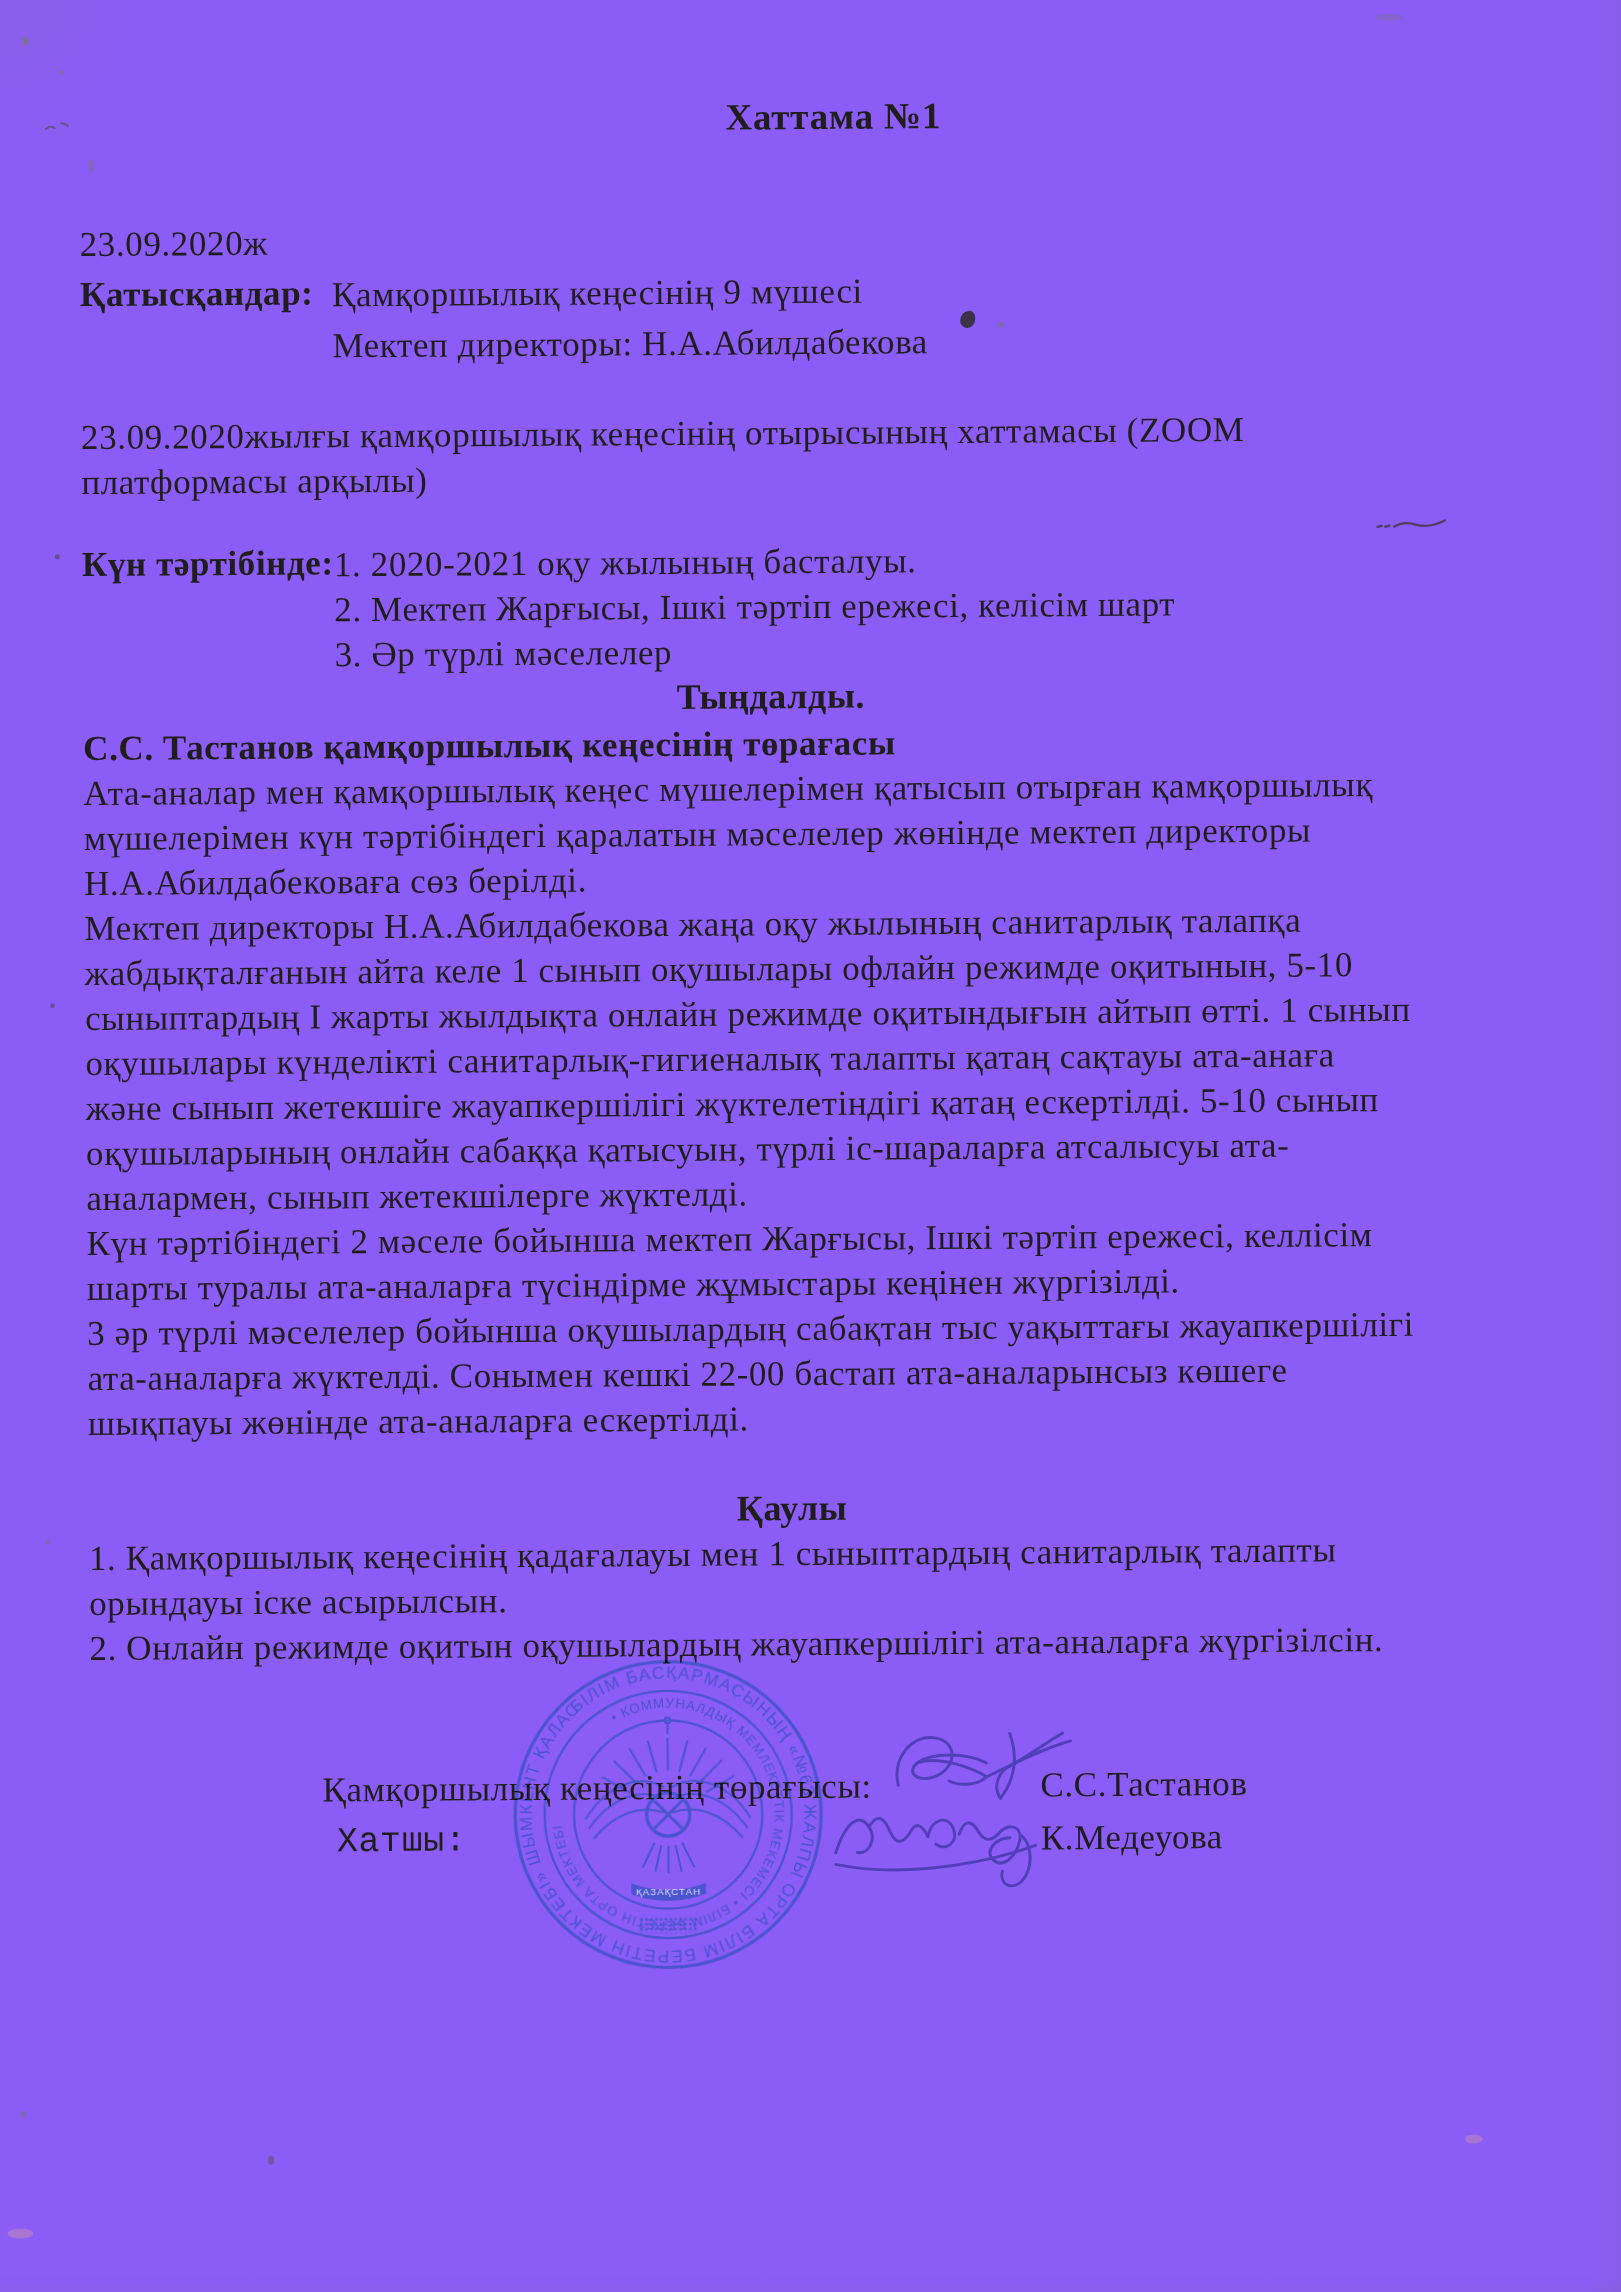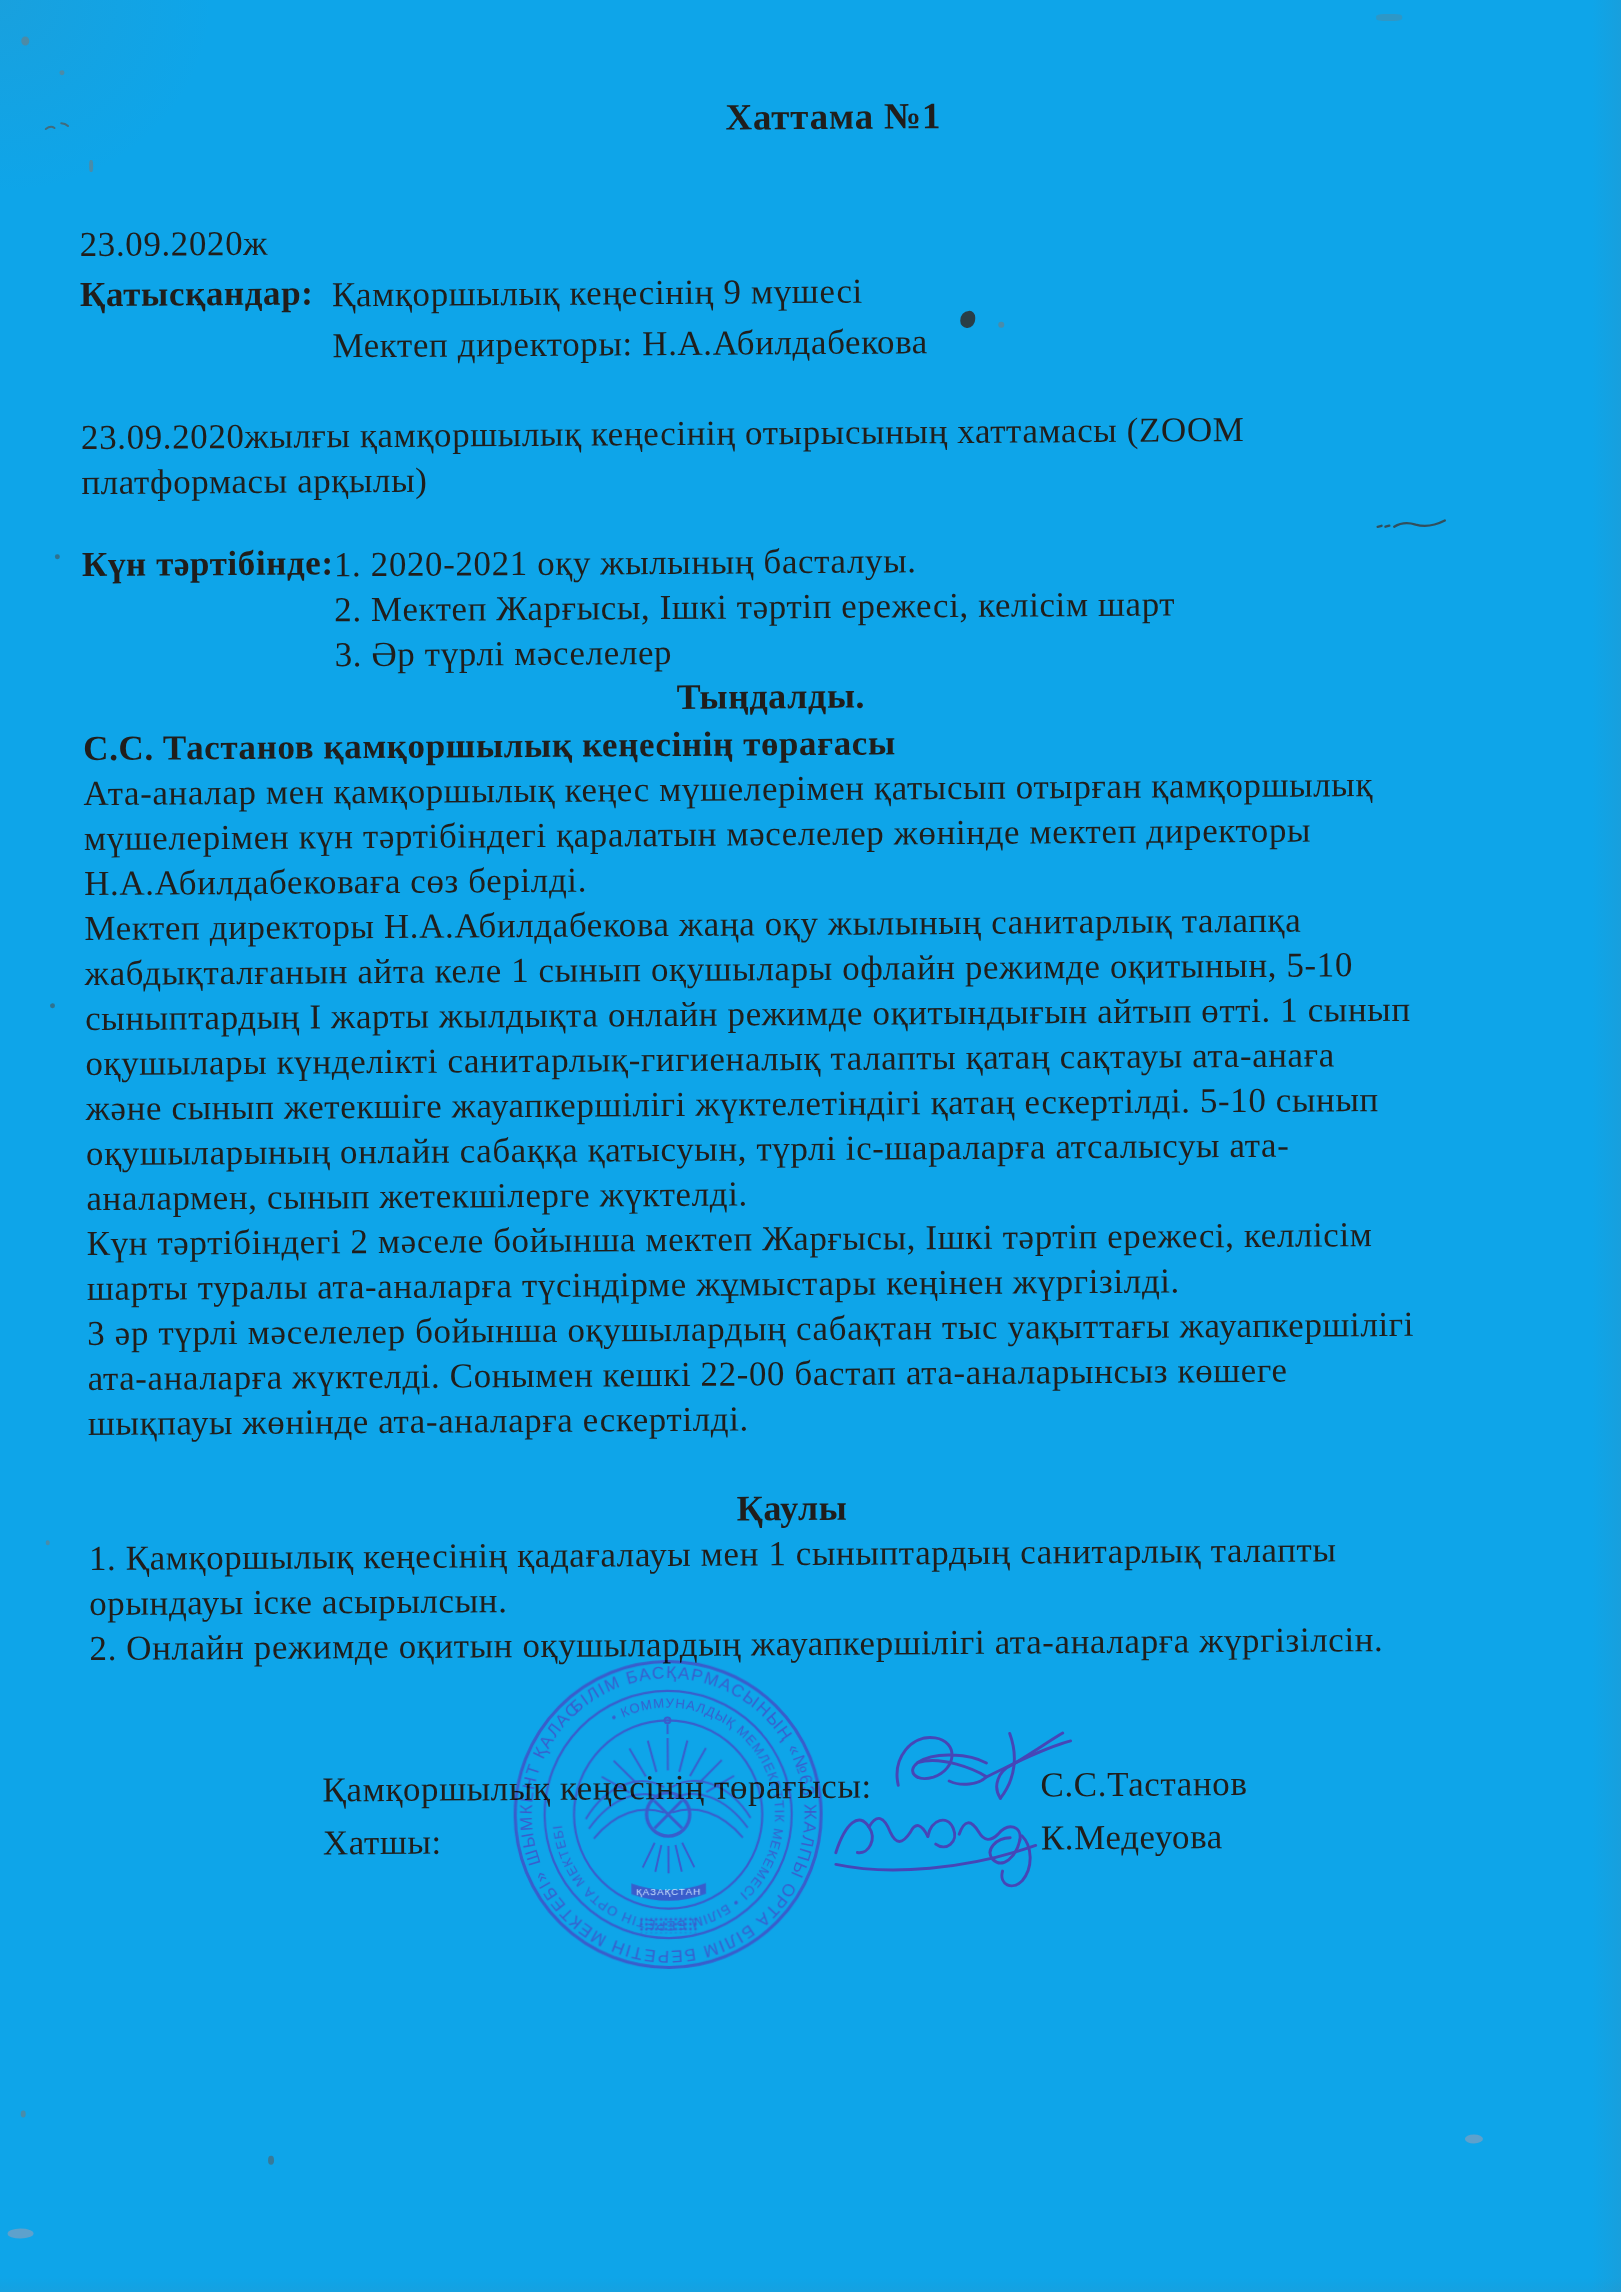--- a/index.html
+++ b/index.html
@@ -1,18 +1,18 @@
 <!DOCTYPE html>
 <html><head>
 <meta charset="utf-8">
 <style>
   html,body{margin:0;padding:0;background:#d8d8d6;}
   .page{
     position:relative;width:1621px;height:2293px;margin:0 auto;
-    background:#0ea5e9;overflow:hidden;
+    background:#8b5cf6;overflow:hidden;
     font-family:"Liberation Serif","DejaVu Serif",serif;
     color:#201e1c;
   }
   .doc{position:absolute;inset:0;transform:rotate(-0.4deg);transform-origin:50% 50%;}
   .t{position:absolute;font-size:35px;line-height:45px;letter-spacing:0.6px;}
   .b{font-weight:bold;}
   .center{text-align:center;}
   .title{font-size:37px;letter-spacing:0.8px;}
   .heading{font-size:36px;}
   .para{margin:0;}
@@ -70,21 +70,21 @@
     </div>
 
     <div class="t b heading center" style="left:86px;top:1486px;width:1407px;">Қаулы</div>
     <div class="t" style="left:86px;top:1531px;width:1304px;">
       <p class="para">1. Қамқоршылық кеңесінің қадағалауы мен 1 сыныптардың санитарлық талапты орындауы іске асырылсын.</p>
       <p class="para">2. Онлайн режимде оқитын оқушылардың жауапкершілігі ата-аналарға жүргізілсін.</p>
     </div>
 
     <div class="t" style="left:318px;top:1764px;">Қамқоршылық кеңесінің төрағысы:</div>
     <div class="t" style="left:1036px;top:1764px;">С.С.Тастанов</div>
-    <div class="t" style="left:318px;top:1817px;">Хатшы:</div>
+    <div class="t" style="left:332px;top:1817px;font-family:Liberation Mono, monospace;">Хатшы:</div>
     <div class="t" style="left:1036px;top:1817px;">К.Медеуова</div>
 
     <svg class="sig sig1" viewBox="0 0 215 105">
       <g fill="none" stroke="#4b3eb2" stroke-width="3" stroke-linecap="round">
         <path d="M14,60 C8,32 28,8 52,12 C76,16 74,44 50,52 C32,57 22,46 34,37 C52,25 88,29 104,38"></path>
         <path d="M34,37 C58,30 92,44 104,52 C96,60 78,62 66,56"></path>
         <path d="M128,8 C136,30 134,54 118,74"></path>
         <path d="M118,74 C110,62 116,46 130,40 C148,30 168,16 182,8"></path>
         <path d="M104,52 C130,40 160,24 190,16"></path>
       </g>

